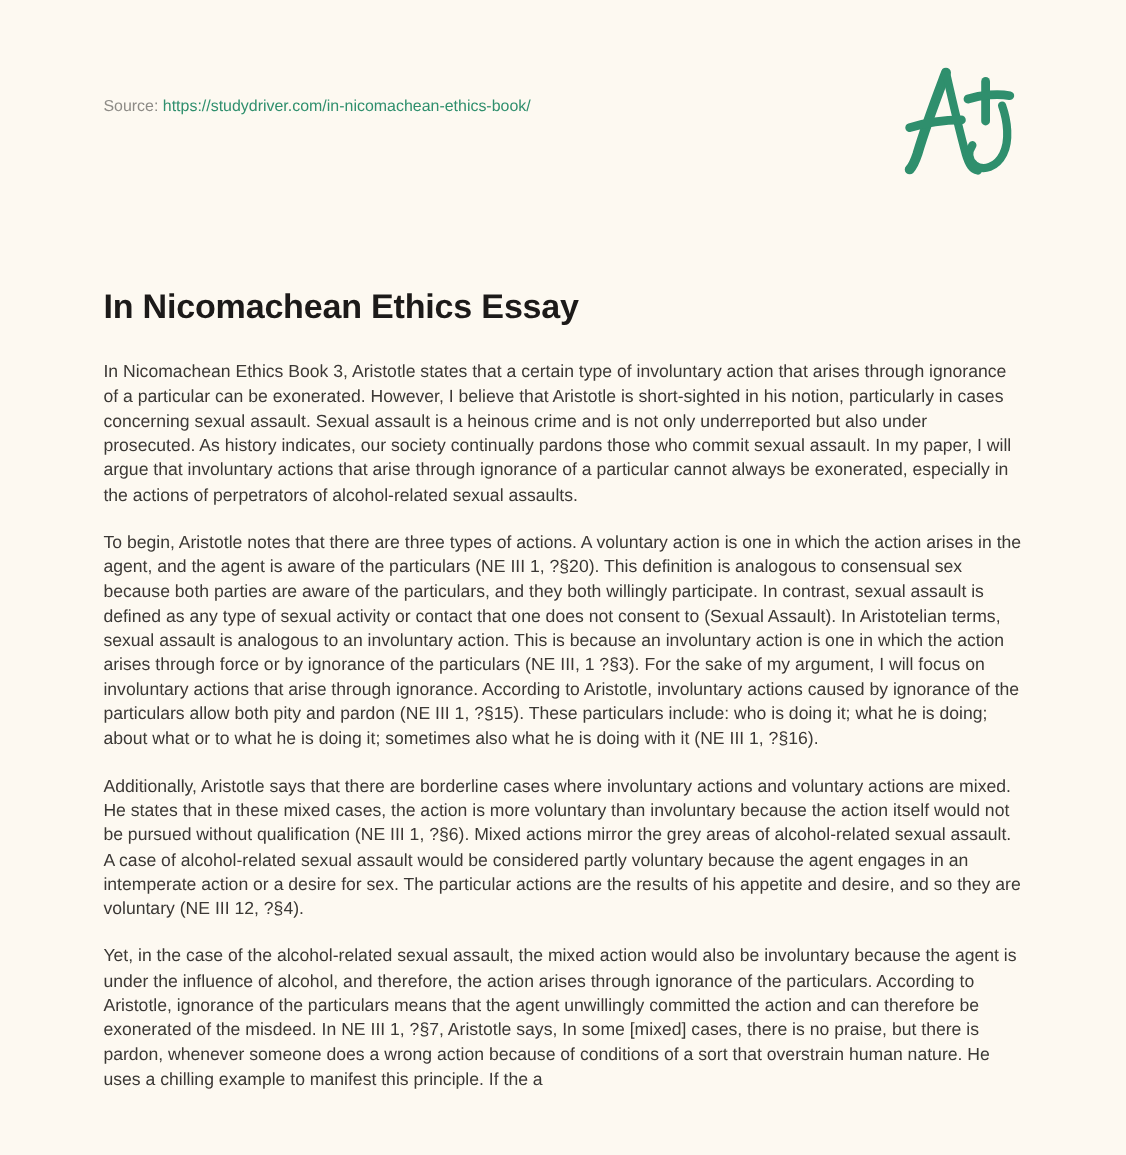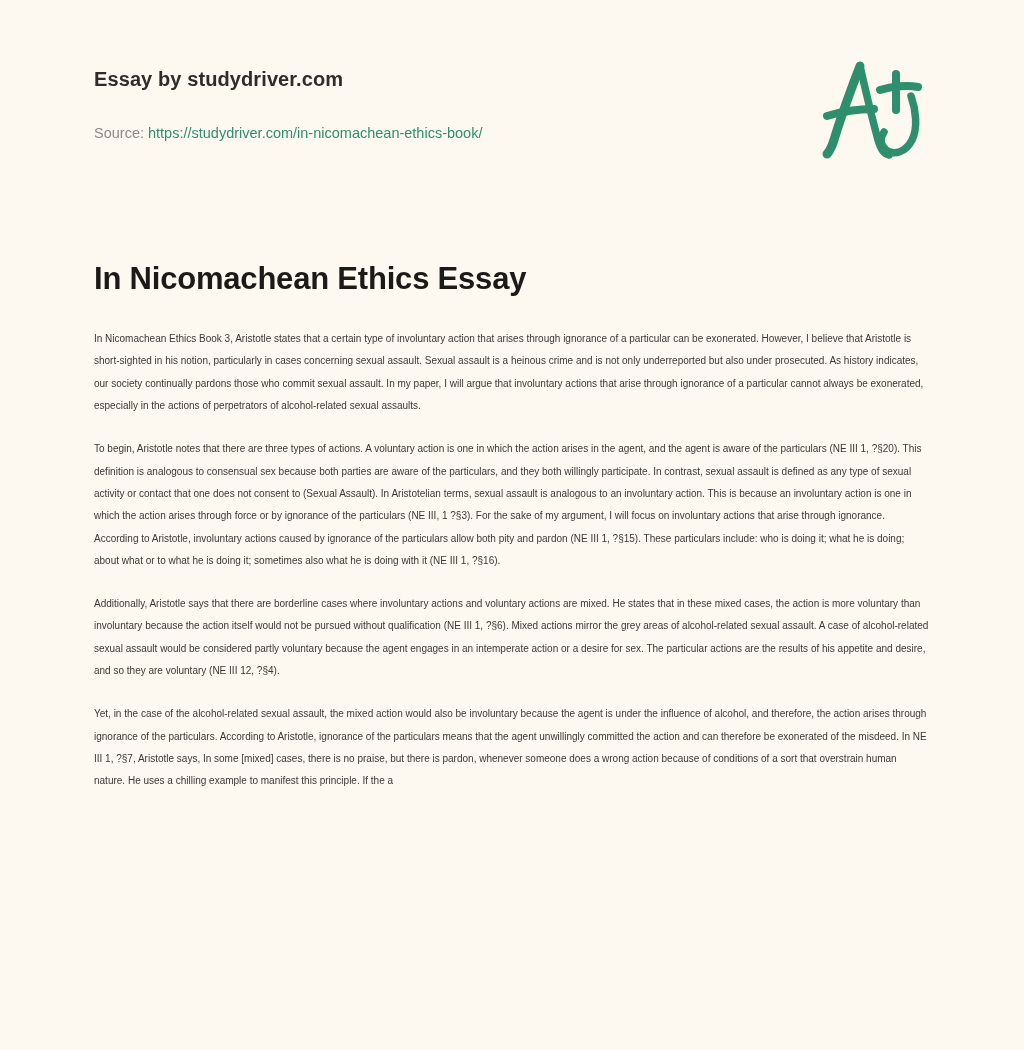--- a/index.html
+++ b/index.html
@@ -32,21 +32,21 @@
 
   .brand-line {
     font-size: 20px;
     font-weight: bold;
     color: #2f2c2a;
     letter-spacing: 0.1px;
     line-height: 1.1;
   }
 
   .source-line {
-    margin-top: 35px;
+    margin-top: 21px;
     font-size: 14.5px;
     color: #8d8b86;
     line-height: 1.2;
     white-space: nowrap;
   }
 
   .source-link {
     color: #2f8f6d;
     text-decoration: none;
   }
@@ -71,35 +71,34 @@
     line-height: 1.2;
   }
 
   
   .article {
     padding-top: 31px;
   }
 
   .article p {
     margin: 0 0 21px 0;
-    font-size: 10px;
+    font-size: 16px;
     line-height: 22.3px;
     color: #3b3835;
     text-align: left;
   }
   .article p:last-child { margin-bottom: 0; }
 </style>
 </head>
 <body>
 
 <div class="page">
 
   <div class="masthead">
 
-    <div class="brand-line">Essay by studydriver.com</div>
 
     <div class="source-line">
       <span>Source: </span><a class="source-link" href="#">https://studydriver.com/in-nicomachean-ethics-book/</a>
     </div>
 
     <div class="logo">
       <svg viewBox="0 0 120 118" xmlns="http://www.w3.org/2000/svg" fill="none" stroke="#2f8f6d" stroke-linecap="round" stroke-linejoin="round">
         <path d="M50 18 C44 34, 33 62, 24 92 C21 101, 19 104, 17 106" stroke-width="9"></path>
         <path d="M50 18 C55 40, 62 70, 68 92 C71 102, 74 106, 79 107" stroke-width="7.5"></path>
         <path d="M17 68 C30 64, 48 61, 64 61" stroke-width="8"></path>

